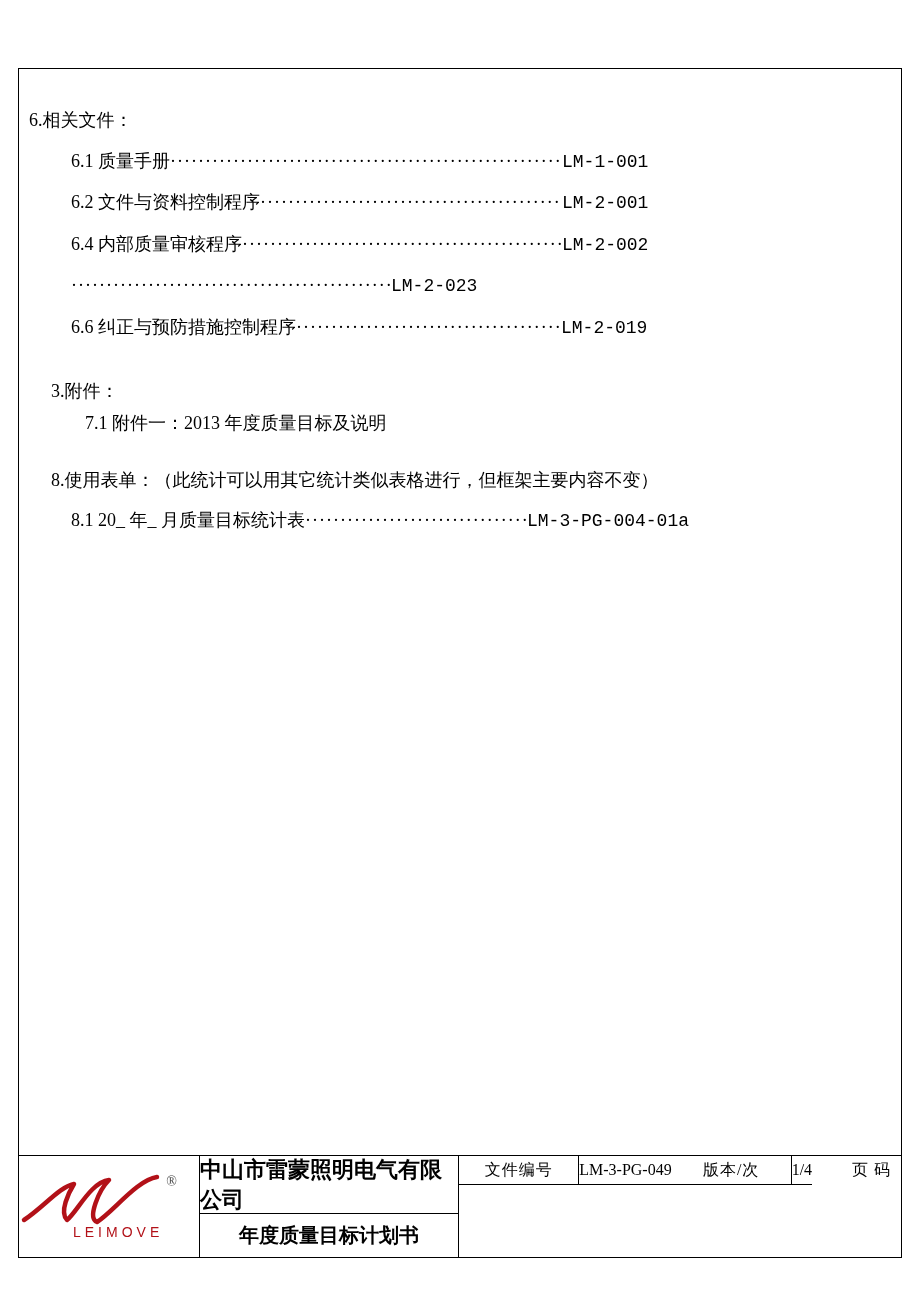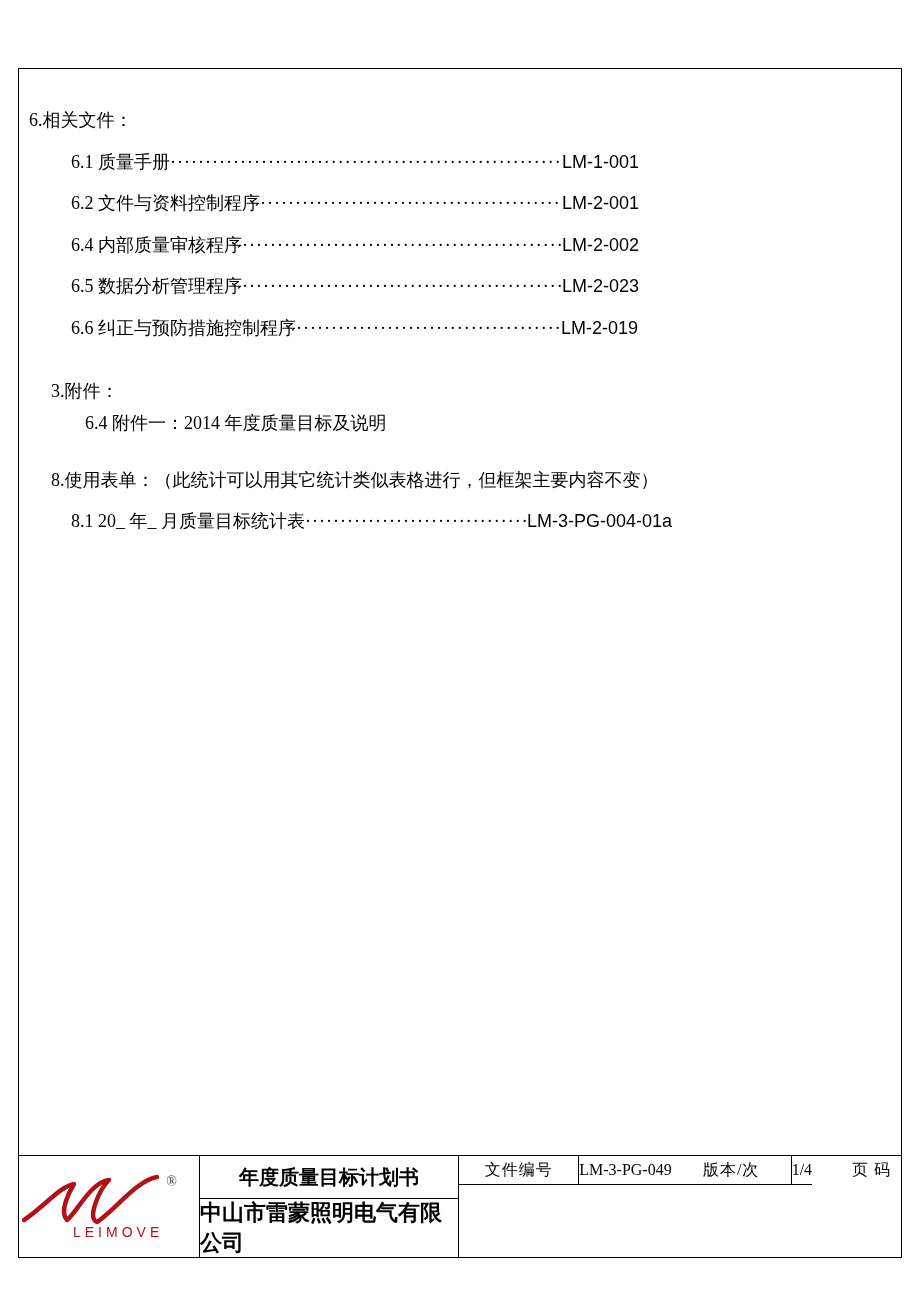--- a/index.html
+++ b/index.html
@@ -43,21 +43,21 @@
     .toc-dots {
       flex: 0 1 auto;
       overflow: hidden;
       letter-spacing: 1px;
     }
     .toc-dots::after {
       content: "································································································";
     }
     .toc-code {
       flex: 0 0 auto;
-      font-family: Liberation Sans, sans-serif;
+      font-family: Liberation Mono, monospace;
       letter-spacing: 0;
       margin-top: 9px;
     }
     .pad-right { flex: 1 1 auto; }
     .dots-w1 { max-width: 392px; }
     .dots-w2 { max-width: 302px; }
     .dots-w3 { max-width: 320px; }
     .dots-w4 { max-width: 320px; }
     .dots-w5 { max-width: 320px; }
     .dots-w6 { max-width: 265px; }
@@ -168,38 +168,37 @@
         <span class="toc-code">LM-2-001</span>
         <span class="pad-right"></span>
       </div>
       <div class="toc-row indent1">
         <span class="toc-label">6.4 内部质量审核程序</span>
         <span class="toc-dots dots-w4"></span>
         <span class="toc-code">LM-2-002</span>
         <span class="pad-right"></span>
       </div>
       <div class="toc-row indent1">
-        <span class="toc-label">6.5 数据分析管理程序</span>
         <span class="toc-dots dots-w5"></span>
         <span class="toc-code">LM-2-023</span>
         <span class="pad-right"></span>
       </div>
       <div class="toc-row indent1">
         <span class="toc-label">6.6 纠正与预防措施控制程序</span>
         <span class="toc-dots dots-w6"></span>
         <span class="toc-code">LM-2-019</span>
         <span class="pad-right"></span>
       </div>
     </div>
 
     <div class="gap"></div>
 
     <div class="sec">
       <div class="sec-title indent1" style="padding-left:22px;">3.附件：</div>
-      <div class="indent2">6.4 附件一：2014 年度质量目标及说明</div>
+      <div class="indent2">7.1 附件一：2013 年度质量目标及说明</div>
     </div>
 
     <div class="gap-sm"></div>
 
     <div class="sec">
       <div class="sec-title" style="padding-left:22px;">8.使用表单：（此统计可以用其它统计类似表格进行，但框架主要内容不变）</div>
       <div class="toc-row indent1">
         <span class="toc-label">8.1 20_ 年_ 月质量目标统计表</span>
         <span class="toc-dots dots-w7"></span>
         <span class="toc-code">LM-3-PG-004-01a</span>
@@ -213,22 +212,22 @@
     <div class="ft-logo-cell">
       <div class="logo-wrap">
         <svg class="logo-svg" viewBox="0 0 145 58">
           <path d="M 5 48 C 25 35, 40 15, 55 12 C 50 20, 40 40, 48 48 C 58 40, 72 10, 90 8 C 80 18, 68 46, 78 50 C 94 40, 118 8, 138 5" stroke="#b21118" stroke-width="4.5" fill="none" stroke-linecap="round" stroke-linejoin="round"></path>
         </svg>
         <span class="logo-r">®</span>
         <span class="logo-text">LEIMOVE</span>
       </div>
     </div>
     <div class="ft-mid-cell">
+      <div class="ft-row company">中山市雷蒙照明电气有限公司</div>
       <div class="ft-row doctitle">年度质量目标计划书</div>
-      <div class="ft-row company">中山市雷蒙照明电气有限公司</div>
     </div>
     <div class="ft-right-cell">
       <div class="ft-row">
         <div class="ft-cell-label">文件编号</div>
         <div class="ft-cell-value mono">LM-3-PG-049</div>
       </div>
       <div class="ft-row">
         <div class="ft-cell-label">版本/次</div>
         <div class="ft-cell-value">1/4</div>
       </div>

